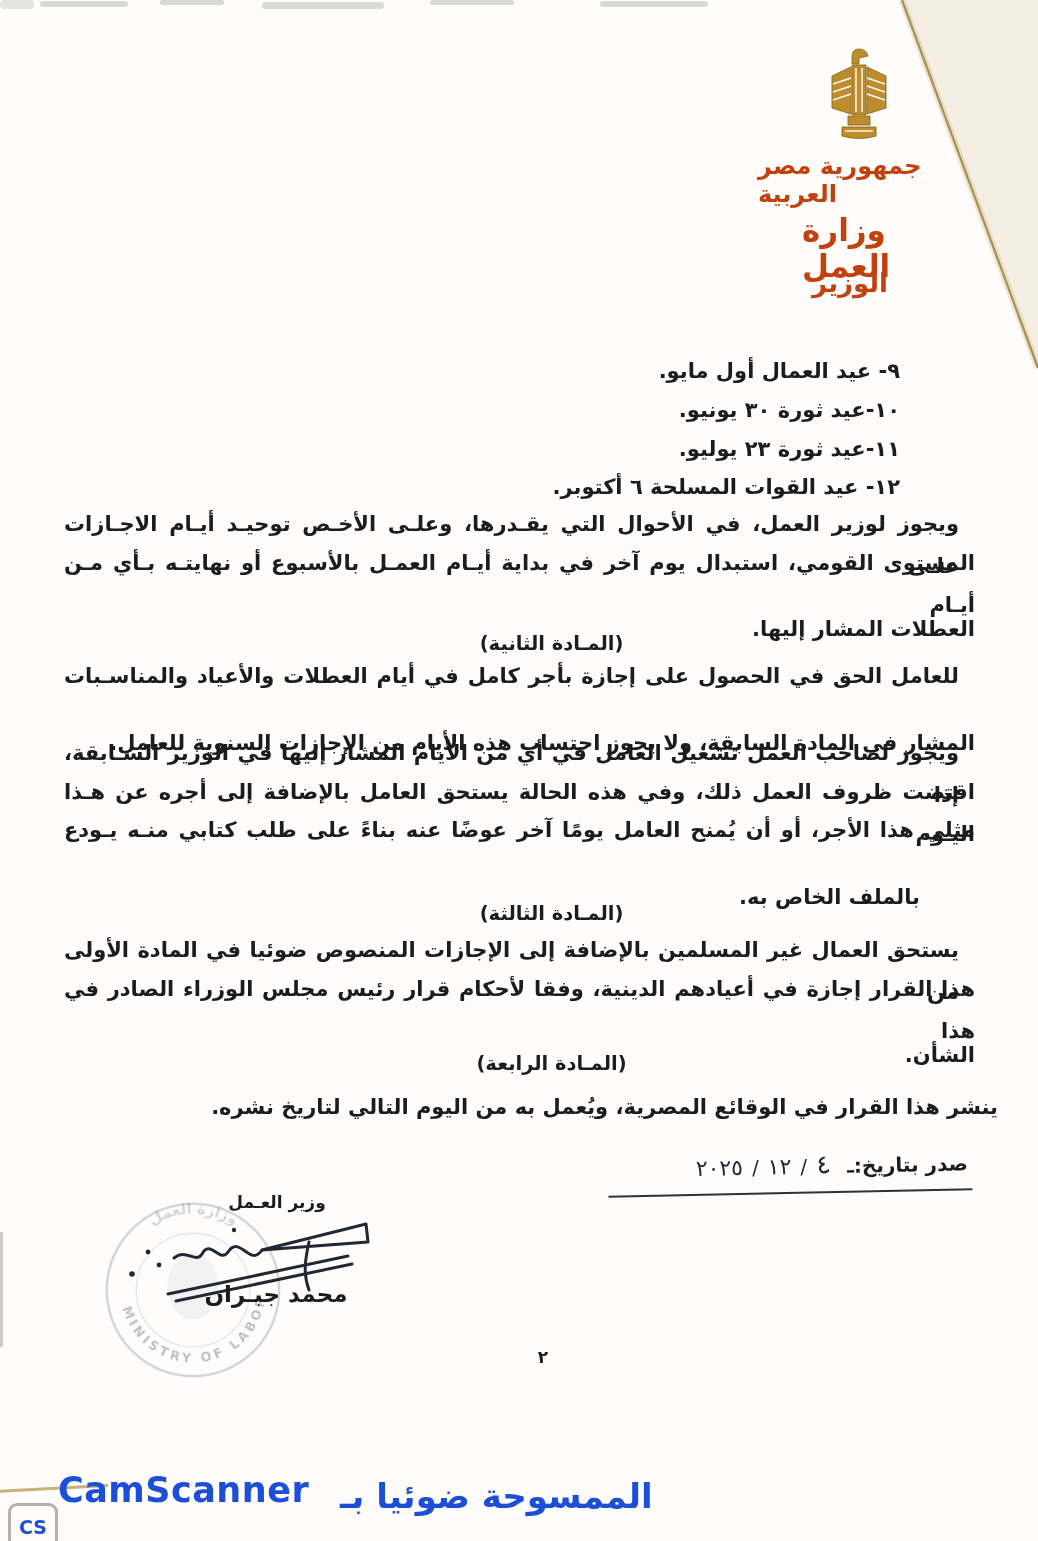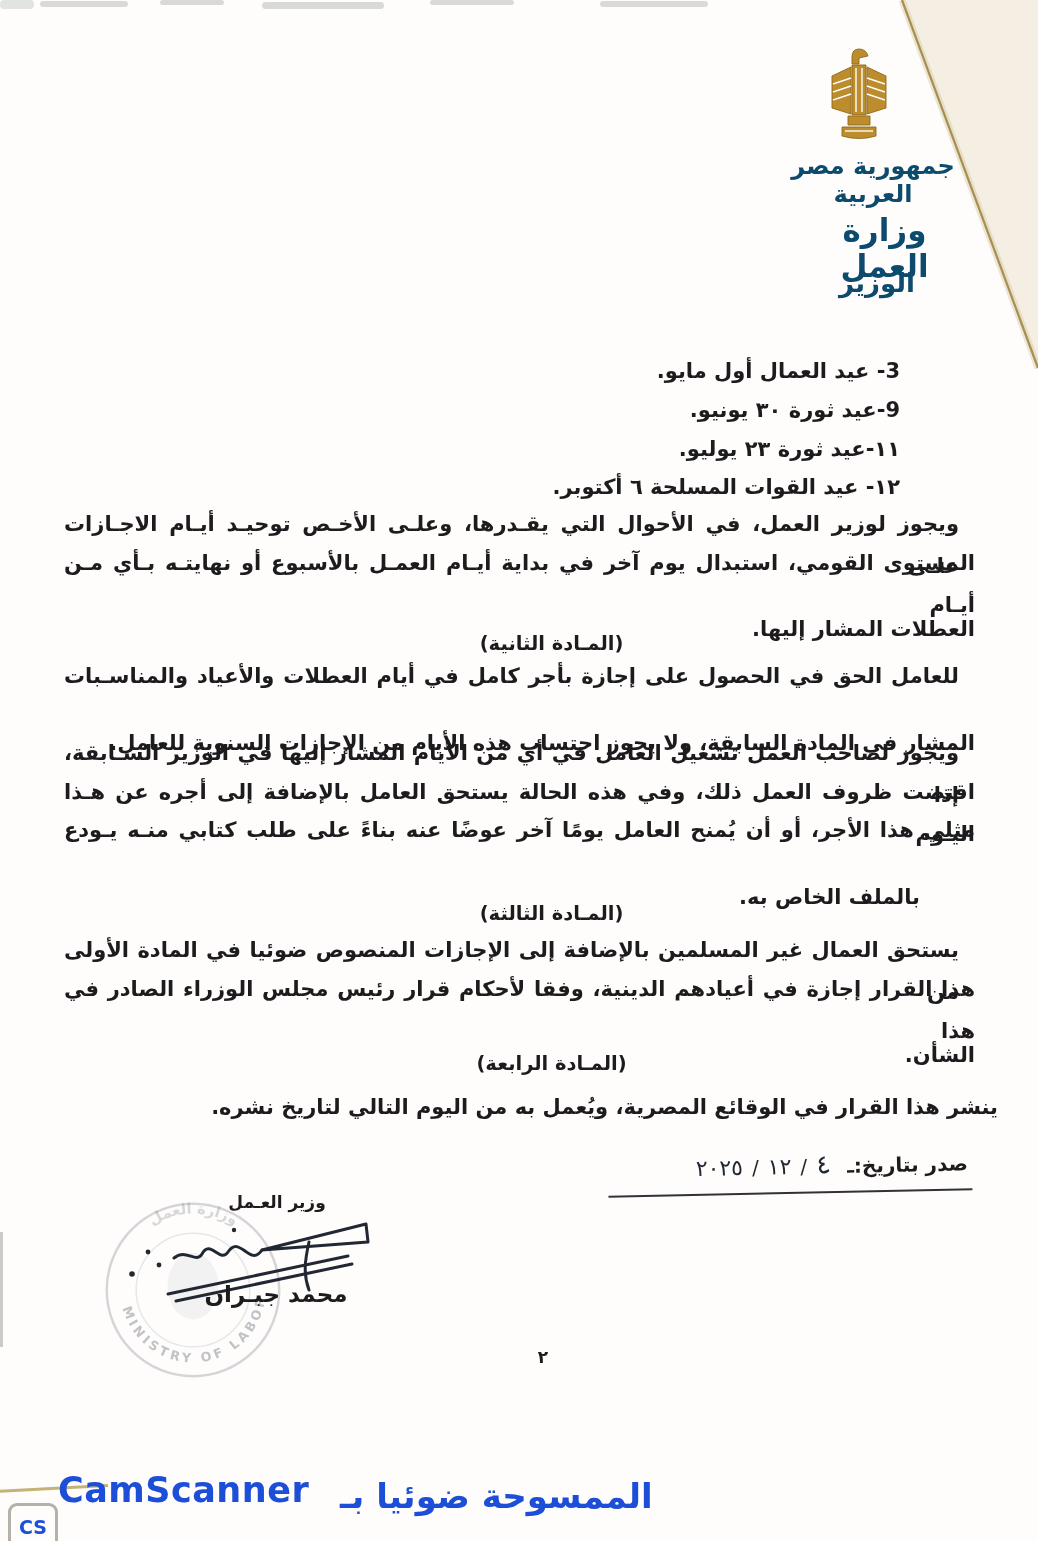--- a/index.html
+++ b/index.html
@@ -10,21 +10,21 @@
   }
   
   .smudge{position:absolute;background:#b9beb8;border-radius:4px;opacity:.55;}
   .corner-fold{position:absolute;top:0;left:0;pointer-events:none;}
   .edge-line-bl{position:absolute;left:-4px;top:1487px;width:112px;height:2.5px;
     background:#c4b277;transform:rotate(-3deg);}
   .edge-dark-left{position:absolute;left:0;top:1232px;width:3px;height:115px;
     background:#8f8c86;opacity:.45;}
   
   .emblem{position:absolute;left:823px;top:46px;}
-  .org{position:absolute;text-align:center;font-weight:700;color:#0c4a6e;direction:rtl;}
+  .org{position:absolute;text-align:left;font-weight:700;color:#c2410c;direction:rtl;}
   .org1{left:758px;top:152px;width:230px;font-size:24px;letter-spacing:1px;}
   .org2{left:802px;top:212px;width:165px;font-size:31px;}
   .org3{left:812px;top:268px;width:130px;font-size:26px;}
   .para{position:absolute;left:64px;right:63px;direction:rtl;}
   .line{font-size:21px;font-weight:700;line-height:42px;height:38.5px;
     text-align:justify;text-align-last:justify;}
   .line.end{text-align-last:right;margin-top:28px;}
   .line.first{padding-right:16px;}
   .line.pullin{padding-right:55px;}
   .list{position:absolute;right:138px;direction:rtl;}
@@ -93,22 +93,22 @@
         <path d="M22,85 h28"></path>
       </g>
     </svg>
   </div>
 
   <div class="org org1">جمهورية مصر العربية</div>
   <div class="org org2">وزارة العمل</div>
   <div class="org org3">الوزير</div>
 
   <div class="list" style="top:352px;">
-    <div class="line">3-  عيد العمال أول مايو.</div>
-    <div class="line">9-عيد ثورة ٣٠ يونيو.</div>
+    <div class="line">٩-  عيد العمال أول مايو.</div>
+    <div class="line">١٠-عيد ثورة ٣٠ يونيو.</div>
     <div class="line">١١-عيد ثورة ٢٣ يوليو.</div>
     <div class="line">١٢- عيد القوات المسلحة ٦ أكتوبر.</div>
   </div>
 
   <div class="para" style="top:503px;">
     <div class="line first">ويجوز لوزير العمل، في الأحوال التي يقـدرها، وعلـى الأخـص توحيـد أيـام الاجـازات علـى</div>
     <div class="line">المستوى القومي، استبدال يوم آخر في بداية أيـام العمـل بالأسبوع أو نهايتـه بـأي مـن أيـام</div>
     <div class="line end">العطلات المشار إليها.</div>
   </div>
 

